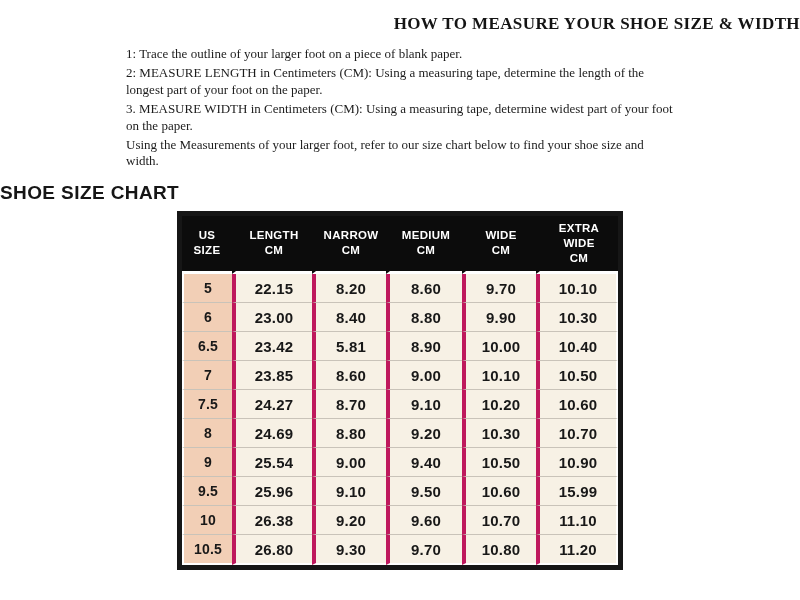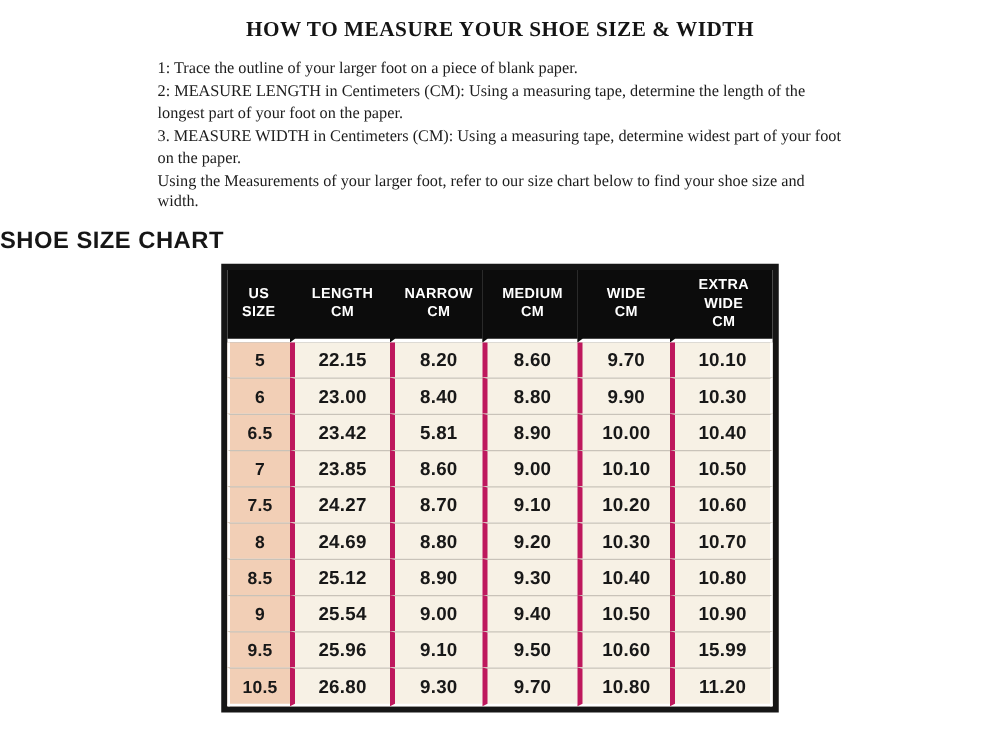--- a/index.html
+++ b/index.html
@@ -6,21 +6,21 @@
   body {
     width: 800px; height: 600px;
     background: #ffffff;
     font-family: "Liberation Serif", serif;
     color: #1b1b1b;
     overflow: hidden;
   }
   .page { padding-top: 14px; }
 
   .page-title {
-    text-align: center;
+    text-align: right;
     font-size: 17px;
     font-weight: bold;
     letter-spacing: 0.4px;
     color: #141414;
     margin: 0 0 10px 0;
     font-family: "Liberation Serif", serif;
   }
 
   .instructions {
     width: 548px;
@@ -193,44 +193,44 @@
           </tr>
           <tr>
             <td>8</td>
             <td>24.69</td>
             <td>8.80</td>
             <td>9.20</td>
             <td>10.30</td>
             <td>10.70</td>
           </tr>
           <tr>
-            <td>8.5</td>
-            <td>25.12</td>
-            <td>8.90</td>
-            <td>9.30</td>
-            <td>10.40</td>
-            <td>10.80</td>
-          </tr>
-          <tr>
             <td>9</td>
             <td>25.54</td>
             <td>9.00</td>
             <td>9.40</td>
             <td>10.50</td>
             <td>10.90</td>
           </tr>
           <tr>
             <td>9.5</td>
             <td>25.96</td>
             <td>9.10</td>
             <td>9.50</td>
             <td>10.60</td>
             <td>15.99</td>
           </tr>
           <tr>
+            <td>10</td>
+            <td>26.38</td>
+            <td>9.20</td>
+            <td>9.60</td>
+            <td>10.70</td>
+            <td>11.10</td>
+          </tr>
+          <tr>
             <td>10.5</td>
             <td>26.80</td>
             <td>9.30</td>
             <td>9.70</td>
             <td>10.80</td>
             <td>11.20</td>
           </tr>
         </tbody>
     </table>
   </div>

